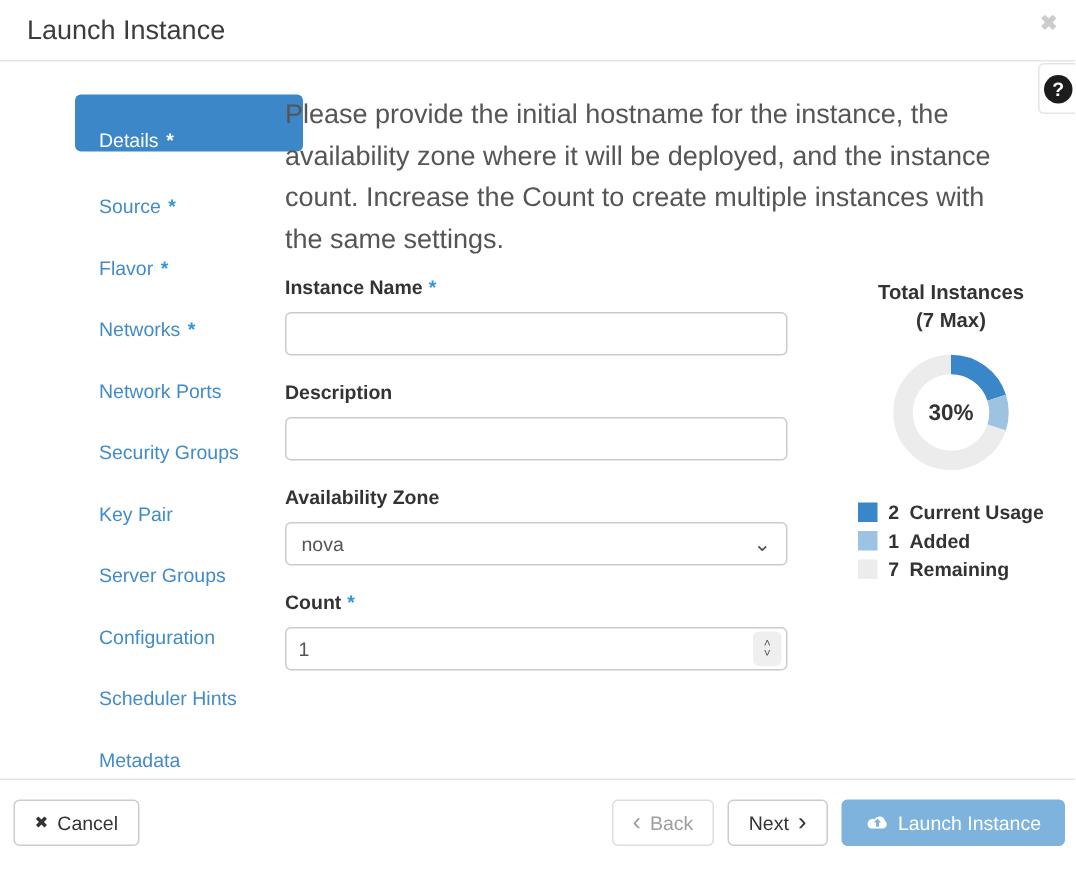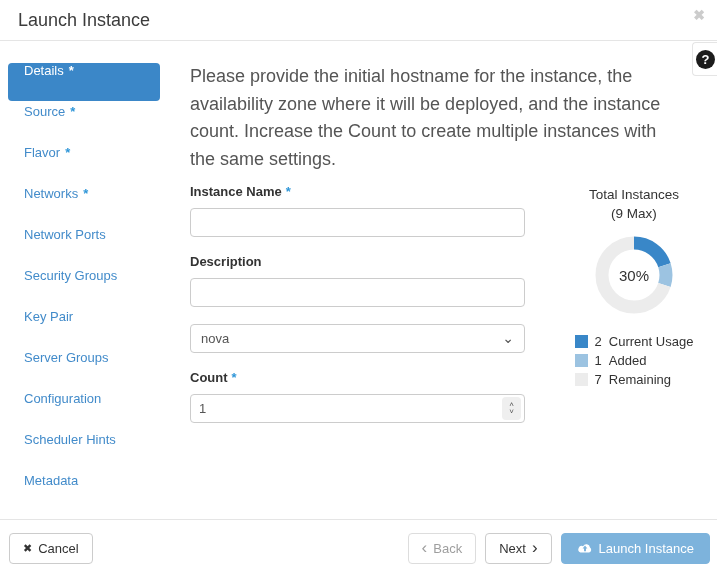--- a/index.html
+++ b/index.html
@@ -19,21 +19,21 @@
     border:1px solid #e5e5e5; border-right:none; border-radius:4px 0 0 4px;
     display:flex; align-items:center; padding-left:3px; z-index:5; cursor:pointer;
   }
   .help-circle {
     width:19px; height:19px; border-radius:50%; background:#1c1c1c; color:#fff;
     font-weight:bold; font-size:13px; display:flex; align-items:center; justify-content:center;
   }
   
   .modal-body { display:flex; padding:22px 8px 0 8px; }
   .wizard-nav { list-style:none; margin:0; padding:0; width:182px; flex:none; }
-  .wizard-nav li { height:41px; display:flex; align-items:flex-start; padding-left:16px; color:#428bca; cursor:pointer; }
+  .wizard-nav li { height:41px; display:flex; align-items:flex-end; padding-left:16px; color:#428bca; cursor:pointer;margin-left:42px; }
   .wizard-nav li .req { margin-left:5px; }
   .wizard-nav li.active {
     height:38px; margin-bottom:3px; width:152px; background:#3b87c8; color:#fff; border-radius:4px;
   }
   .content { flex:1; }
   .intro { margin:0 0 10px 0; width:496px; color:#555; line-height:1.54; font-size:18px; }
   .row { display:flex; }
   .fields { width:335px; flex:none; }
   .field { margin-bottom:17px; }
   .field label { display:block; font-weight:700; color:#333; margin-bottom:9px; font-size:13px; }
@@ -47,21 +47,21 @@
     justify-content:space-between; padding:0 10px; color:#555; cursor:pointer; background:#fff;
   }
   .select-caret { color:#555; font-size:14px; line-height:1; }
   .count-wrap { position:relative; }
   .spinner {
     position:absolute; right:4px; top:3px; width:19px; height:23px; background:#efefef;
     border-radius:4px; display:flex; flex-direction:column; align-items:center; justify-content:center;
     font-size:8px; line-height:7px; color:#555; cursor:pointer;
   }
   
-  .chart-col { margin-left:auto; width:150px; text-align:center; padding-top:1px; }
+  .chart-col { margin-left:auto; width:150px; text-align:center; padding-top:1px;font-weight:bold; }
   .chart-title, .chart-subtitle { font-size:13.5px; color:#333; line-height:1.45; }
   .donut-wrap { position:relative; width:84px; height:84px; margin:9px auto 0; }
   .donut-label {
     position:absolute; inset:0; display:flex; align-items:center; justify-content:center;
     font-size:15px; color:#333;
   }
   .legend { margin:15px auto 0; width:fit-content; text-align:left; }
   .legend-row { display:flex; align-items:center; height:19px; font-size:13px; color:#333; }
   .swatch { width:13px; height:13px; margin-right:7px; flex:none; }
   .legend-val { margin-right:7px; }
@@ -146,20 +146,21 @@
             <label><span>Instance Name</span><span class="req">*</span></label>
             <input class="text-input" type="text" value="" style="">
           </div>
 
           <div class="field">
             <label><span>Description</span></label>
             <input class="text-input" type="text" value="" style="">
           </div>
 
           <div class="field">
+            <label><span>Availability Zone</span></label>
             <div class="select-box">
               <span>nova</span>
               <span class="select-caret">⌄</span>
             </div>
           </div>
 
           <div class="field">
             <label><span>Count</span><span class="req">*</span></label>
             <div class="count-wrap">
               <input class="text-input" type="text" value="1" style="">
@@ -167,21 +168,21 @@
                 <span>˄</span>
                 <span>˅</span>
               </div>
             </div>
           </div>
 
         </div>
 
         <div class="chart-col">
           <div class="chart-title">Total Instances</div>
-          <div class="chart-subtitle">(9 Max)</div>
+          <div class="chart-subtitle">(7 Max)</div>
           <div class="donut-wrap">
             <svg id="donut-svg" width="84" height="84" viewBox="0 0 84 84">
                 <g transform="rotate(-90 42 42)">
                   <circle cx="42" cy="42" r="32" fill="none" stroke="#3987c8" stroke-width="13" stroke-dasharray="40.21238596594935 160.8495438637974" stroke-dashoffset="0"></circle>
                   <circle cx="42" cy="42" r="32" fill="none" stroke="#9cc3e1" stroke-width="13" stroke-dasharray="20.106192982974676 180.95573684677208" stroke-dashoffset="-40.21238596594935"></circle>
                   <circle cx="42" cy="42" r="32" fill="none" stroke="#ececec" stroke-width="13" stroke-dasharray="140.74335088082273 60.31857894892403" stroke-dashoffset="-60.318578948924035"></circle>
                 </g>
               </svg>
             <div class="donut-label">30%</div>
           </div>

